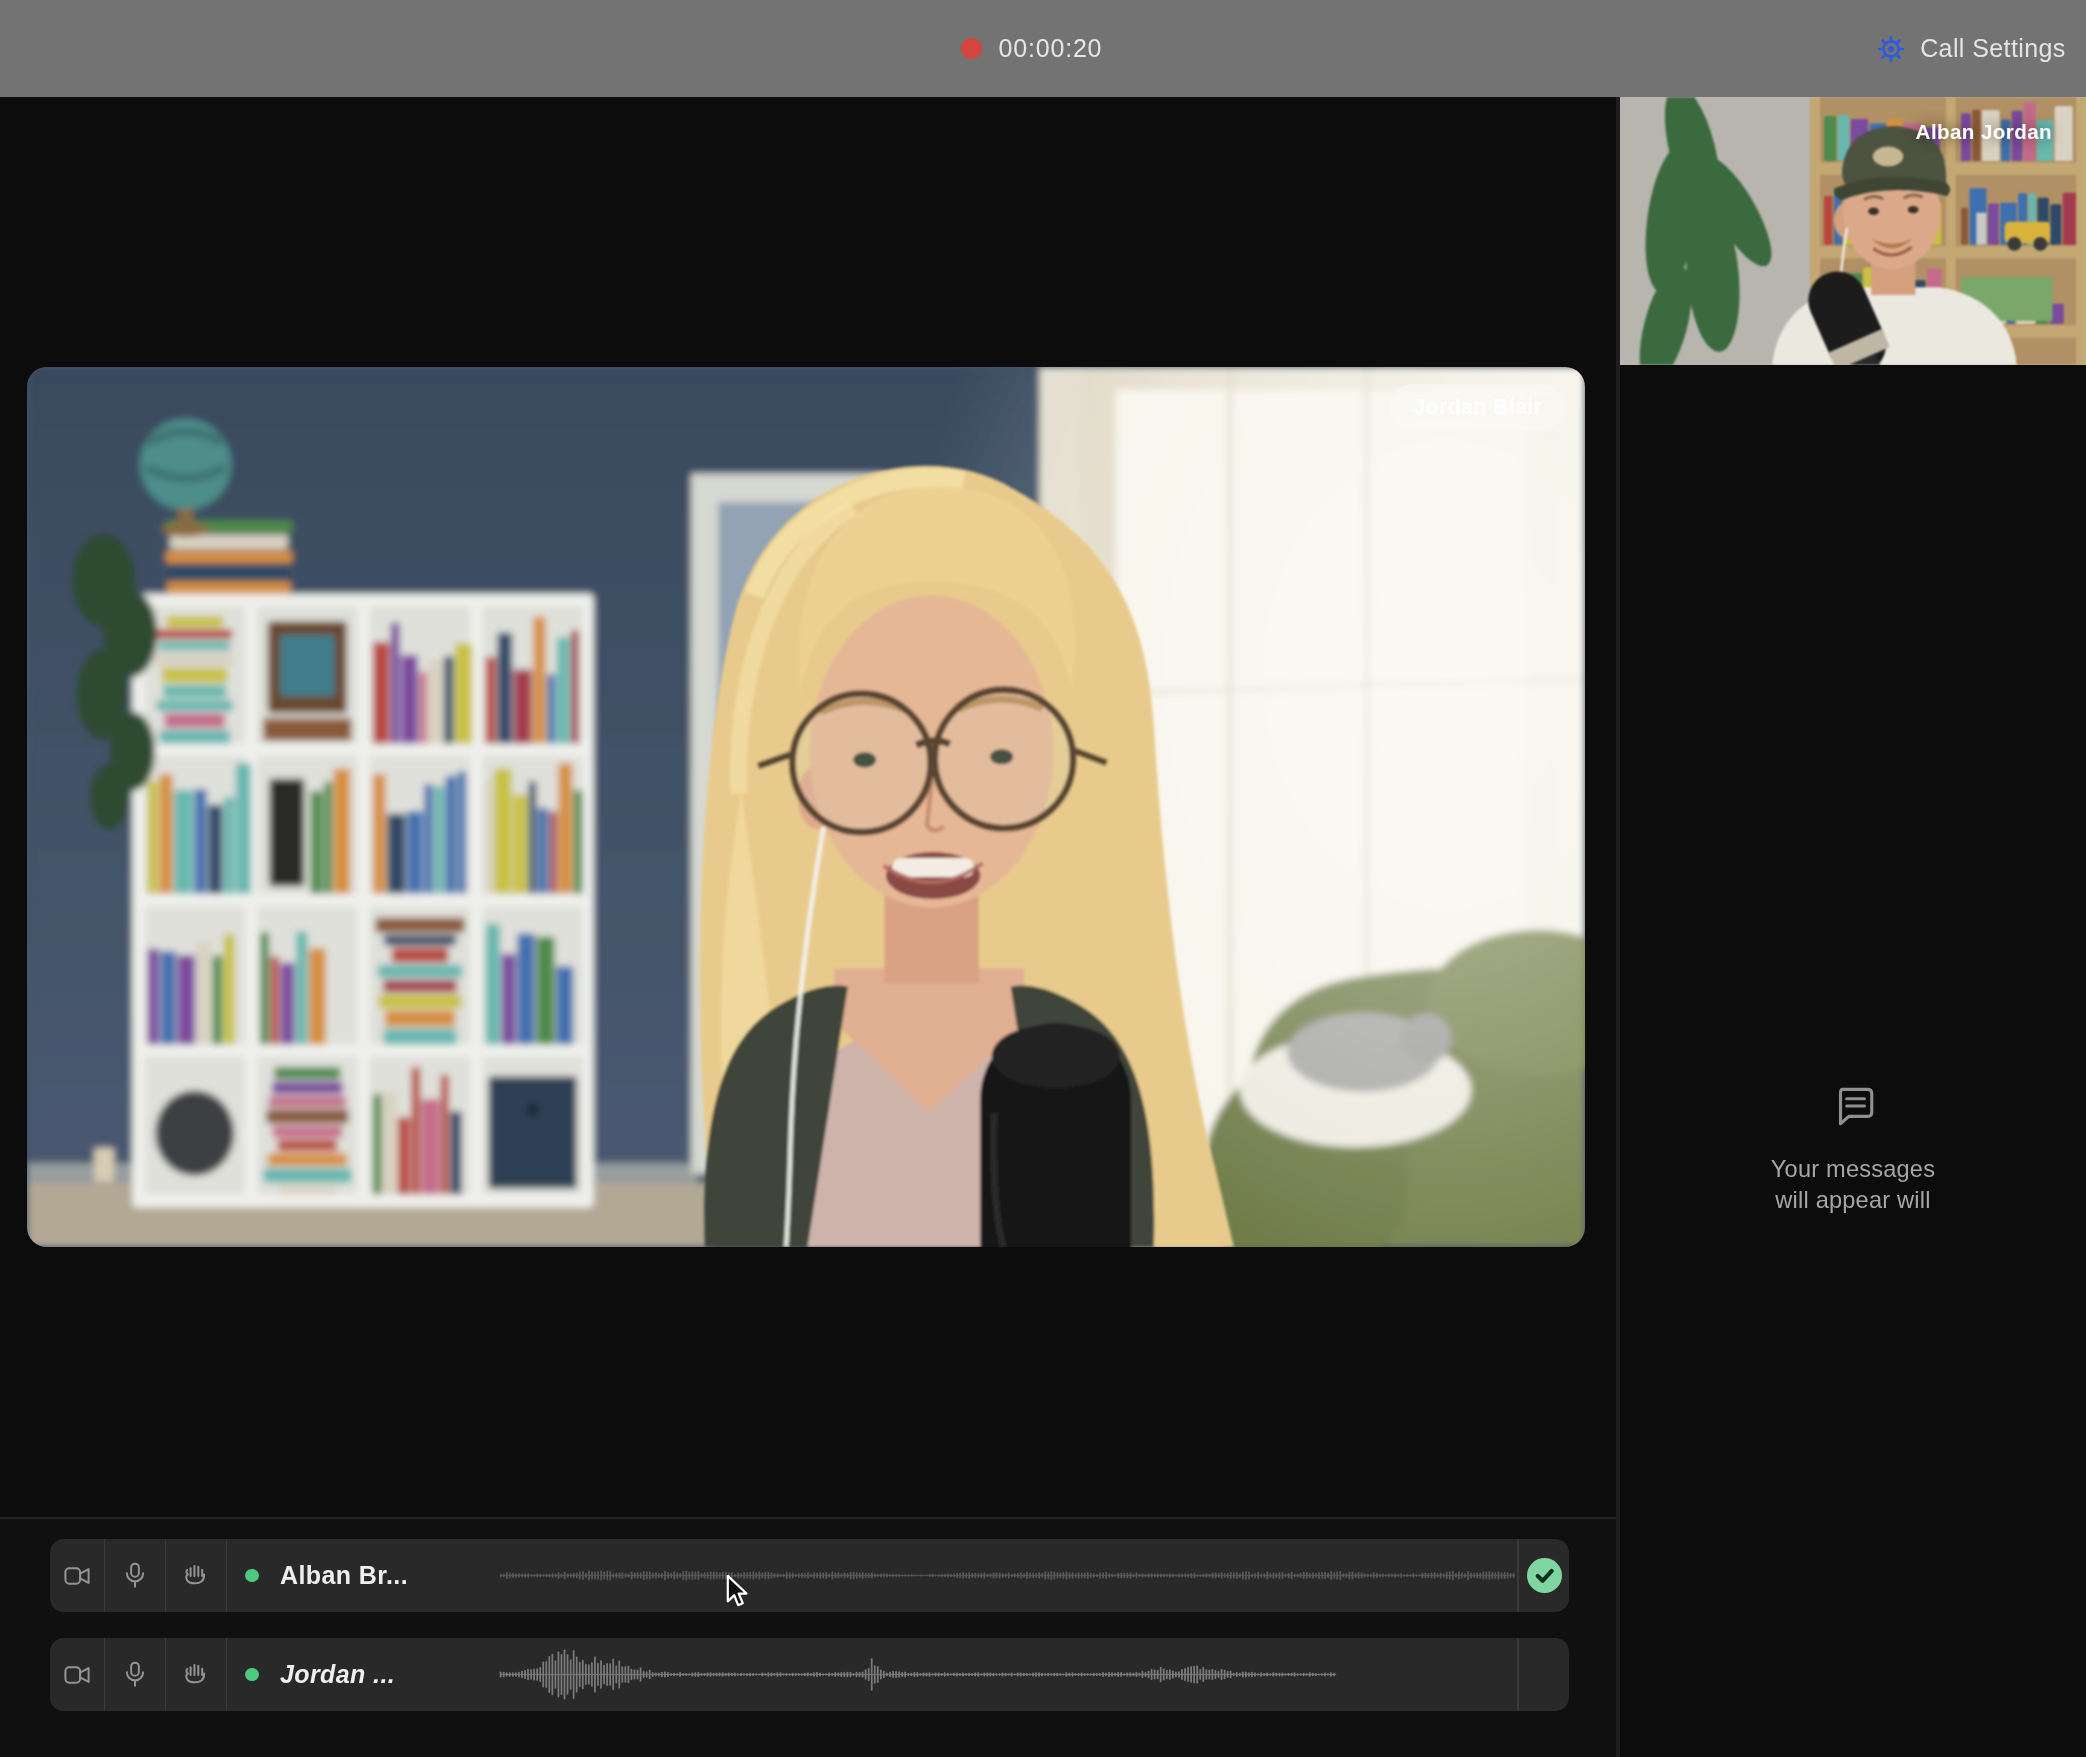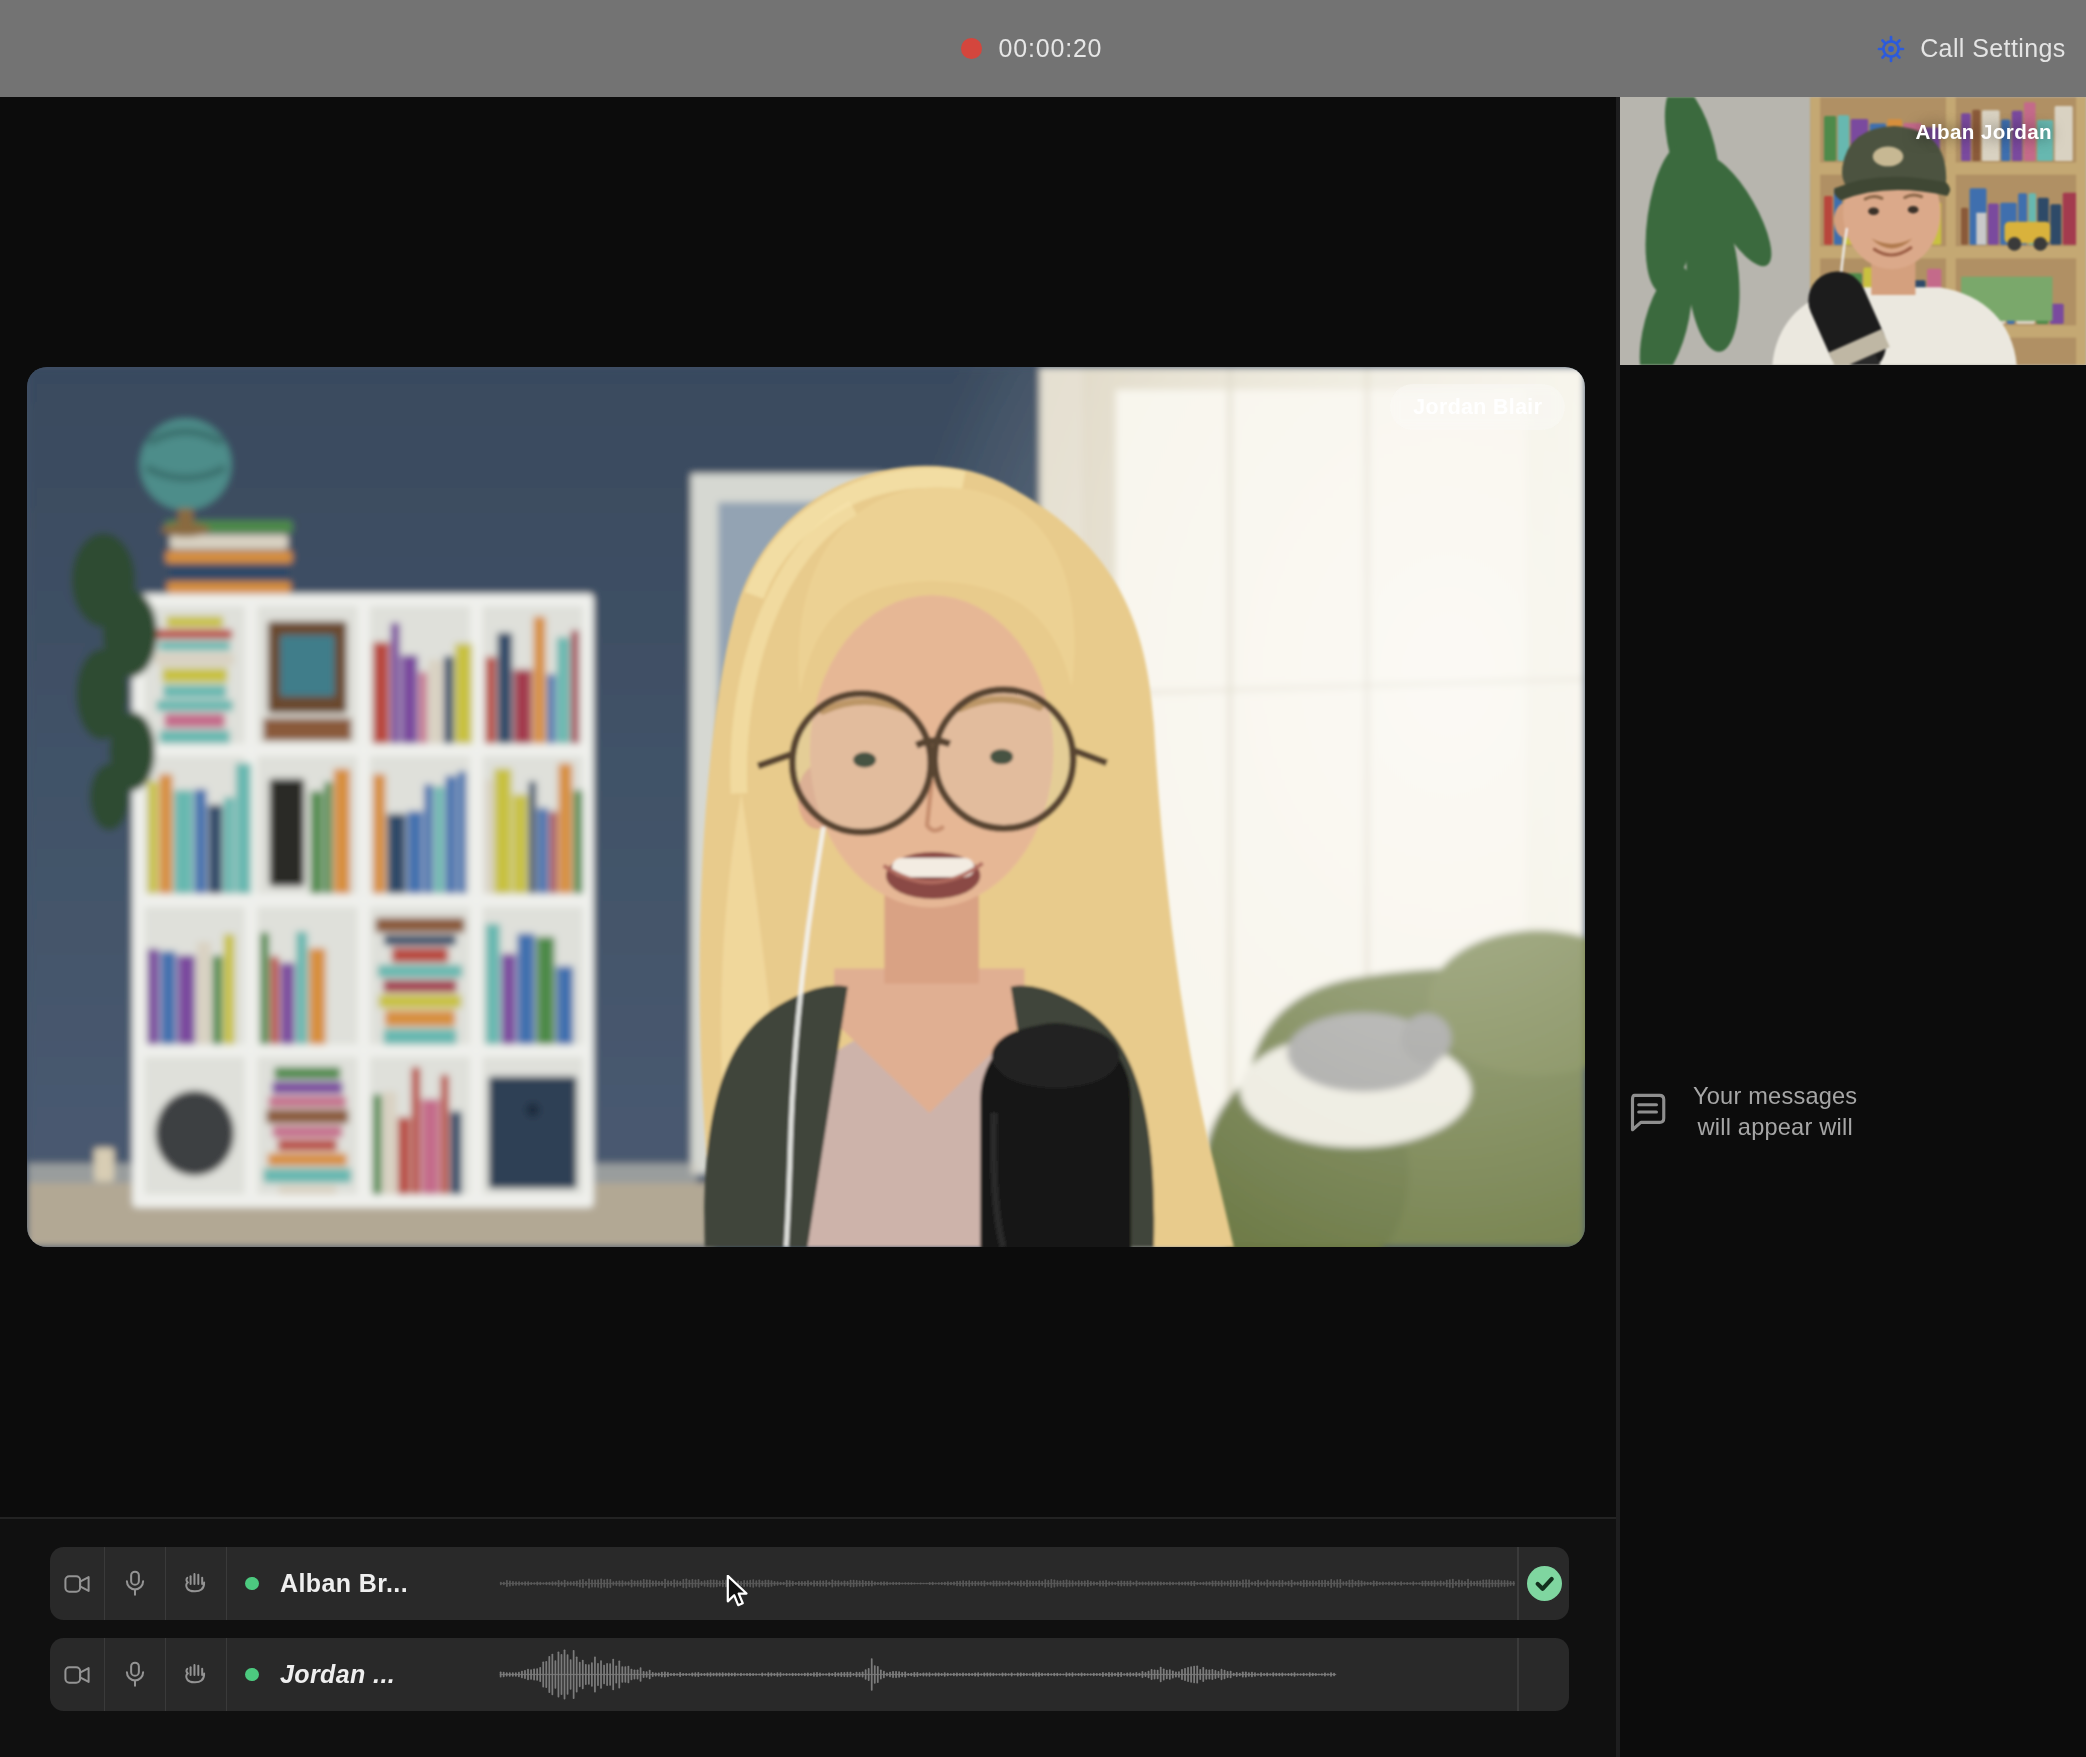--- a/index.html
+++ b/index.html
@@ -22,41 +22,41 @@
     border-radius:20px; overflow:hidden; background:#43536a; }
   .main-video svg { display:block; }
   .pill { position:absolute; top:17px; right:20px; background:rgba(252,252,252,.30);
     -webkit-backdrop-filter:blur(6.1px); backdrop-filter:blur(6.1px);
     color:#fff; font-size:21.3px; font-weight:700; padding:10.7px 23px; border-radius:23px; letter-spacing:0.4px; }
 
   
   .tracks { position:absolute; left:0; top:1420px; width:1616px; height:241px;
     background:#101010; border-top:2.3px solid #232323; }
   .track { position:absolute; left:50px; width:1519px; height:73px; background:#292929; border-radius:13.7px; }
-  .track-1 { top:28px; }
+  .track-1 { top:20px; }
   .track-2 { top:119px;font-style:italic; }
   .cell { position:absolute; top:0; height:100%; background:none; border:none; border-right:1.5px solid #3a3a3a;
     display:flex; align-items:center; justify-content:center; cursor:pointer; }
   .cell.c1 { left:0; width:55px; border-top-left-radius:13.7px; border-bottom-left-radius:13.7px; }
   .cell.c2 { left:55px; width:61px; }
   .cell.c3 { left:116px; width:61px; }
   .tdot { position:absolute; left:195px; top:50%; margin-top:-6.9px; width:13.7px; height:13.7px; border-radius:50%; background:#4cc97f; }
   .tname { position:absolute; left:230px; top:0; height:73px; line-height:73px; color:#efefef;
     font-size:25px; font-weight:700; letter-spacing:0.4px; white-space:nowrap; }
   .wave { position:absolute; left:449px; top:0; height:73px; }
   .endsep { position:absolute; left:1467px; top:0; width:1.5px; height:100%; background:#3a3a3a; }
   .check { position:absolute; left:1477px; top:19px; width:35px; height:35px; }
 
   
   .sidebar { position:absolute; left:1616px; top:97px; width:471px; height:1660px;
     background:#0c0c0c; border-left:4.6px solid #1e1e1f; }
   .thumb { position:relative; width:466px; height:268px; overflow:hidden; background:#b7b5ae; }
   .thumb-label { position:absolute; top:23px; right:34px; color:#fff; font-size:20.6px; font-weight:700;
     letter-spacing:0.4px; text-shadow:0 0 13.7px rgba(0,0,0,.55); }
-  .chat-empty { position:absolute; left:0; top:984px; width:466px; display:flex; flex-direction:row;
+  .chat-empty { position:absolute; left:0; top:984px; width:466px; display:flex; flex-direction:column;
     align-items:center; gap:23px; }
   .chat-text { color:#a6a6a6; font-size:23.6px; line-height:1.33; text-align:center; letter-spacing:0.2px; }
 
   
   .cursor { position:absolute; left:725px; top:1478px; z-index:9; pointer-events:none; }
 
   .icon-gray { stroke:#949494; fill:none; stroke-width:2.6; stroke-linecap:round; stroke-linejoin:round; }
 </style>
 </head>
 <body>

